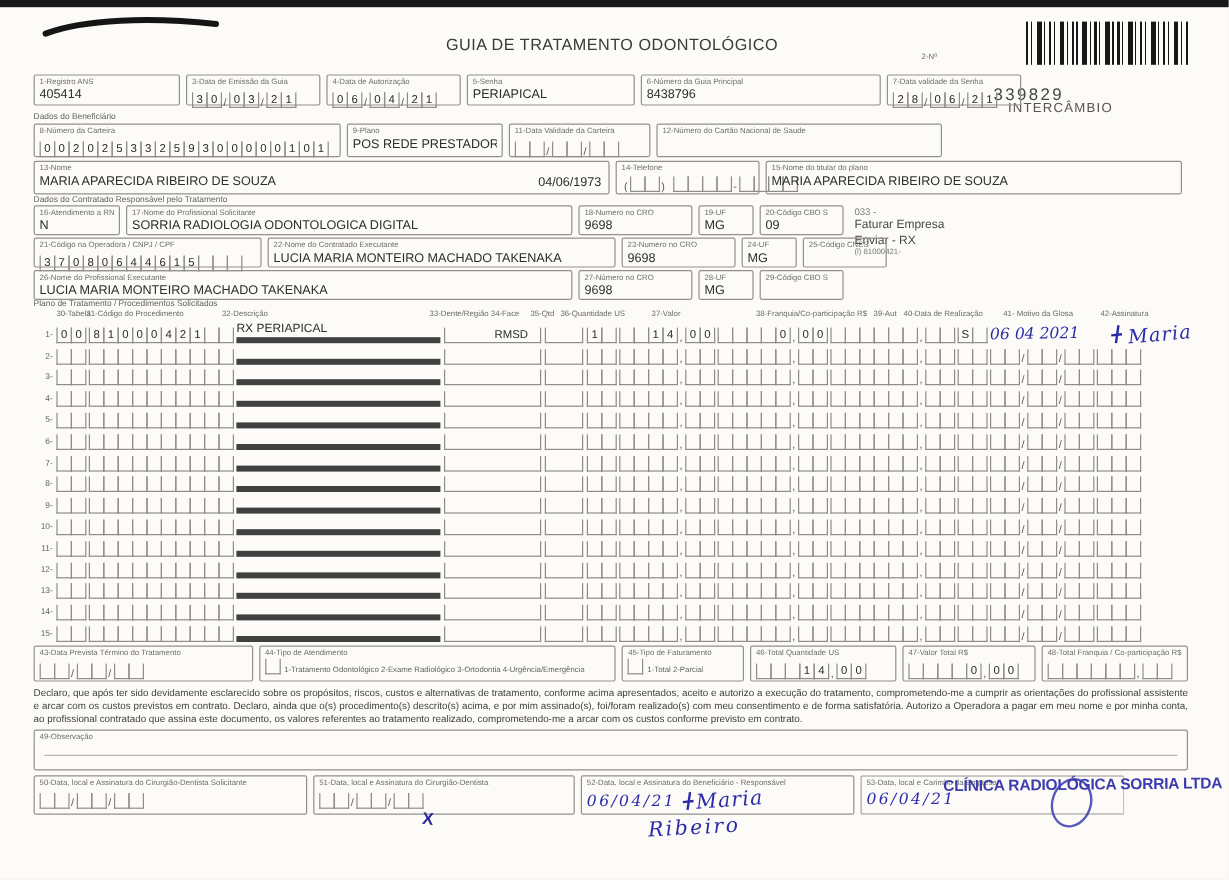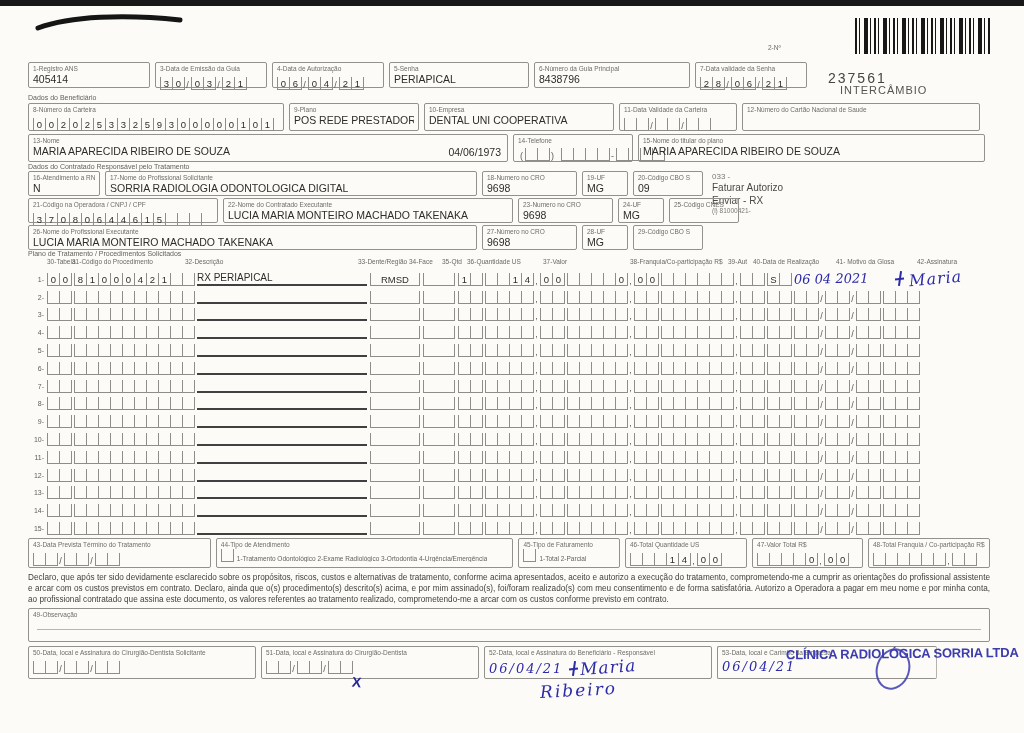--- a/index.html
+++ b/index.html
@@ -33,24 +33,24 @@
     border-left:1px solid #8f8d87;border-right:1px solid #8f8d87;border-bottom:1px solid #8f8d87;margin-right:-1px;}
   .comb .sep{min-width:7px;height:12px;line-height:14px;font-size:9px;text-align:center;color:#5b5a55;}
   .comb .sep.gap{min-width:5px;}
 
   
   .thead{display:flex;gap:3px;font-size:6.5px;color:#6a6963;}
   .thead span{flex:none;white-space:nowrap;overflow:visible;}
   .trow{display:flex;gap:3px;align-items:flex-end;height:17.8px;}
   .trow > *{flex:none;}
   .rown{width:16px;font-size:7px;color:#5f5e58;text-align:right;line-height:12px;}
-  .desc{width:170px;border-bottom:2px solid #404040;font-size:10px;line-height:12px;color:#2d2d2a;white-space:nowrap;overflow:hidden;}
+  .desc{width:170px;border-bottom:5px solid #404040;font-size:10px;line-height:12px;color:#2d2d2a;white-space:nowrap;overflow:hidden;}
   .wbox{display:inline-block;height:12px;line-height:13px;font-size:9.5px;text-align:center;color:#2d2d2a;
     border-left:1px solid #8f8d87;border-right:1px solid #8f8d87;border-bottom:1px solid #8f8d87;}
-  .w48{width:48px;}.w30{width:30px;}
+  .w48{width:48px;padding-left:31px;}.w30{width:30px;}
 
   
   .hand{font-family:"DejaVu Serif",serif;font-style:italic;color:#2b2ba8;}
   .rowhand{font-size:13px;width:92px;transform:rotate(-1deg);line-height:14px;}
   .rowsig{font-size:16px;transform:rotate(-5deg);line-height:15px;letter-spacing:1px;}
   .sigbig{font-size:17px;letter-spacing:1px;transform:rotate(-4deg);display:inline-block;}
   .handdate{font-size:13px;letter-spacing:2px;}
   .flourish{position:relative;display:inline-block;width:9px;height:15px;margin:0 2px 0 6px;vertical-align:-3px;}
   .flourish::before{content:"";position:absolute;left:4px;top:0;width:2px;height:15px;background:#2b2ba8;transform:rotate(8deg);}
   .flourish::after{content:"";position:absolute;left:0;top:7px;width:9px;height:2px;background:#2b2ba8;transform:rotate(-6deg);}
@@ -69,23 +69,24 @@
 </style>
 </head>
 <body>
 
 <div class="paper">
   <div class="scan-edge"></div>
 
   <svg class="marker" width="160" height="26" viewBox="0 0 160 26">
     <path d="M8 20 C 40 8, 95 6, 150 12" stroke="#151515" stroke-width="5" fill="none" stroke-linecap="round"></path>
   </svg>
+  <div class="title">GUIA DE TRATAMENTO ODONTOLÓGICO</div>
   <div class="bc-label">2-Nº</div>
   <div class="barcode"></div>
-  <div class="bc-num">237561</div>
+  <div class="bc-num">339829</div>
   <div class="bc-cap">INTERCÂMBIO</div>
 
   <div class="abs frow" style="top:62px;">
     <div class="box" style="width:122px;height:26px;">
       <span class="lbl">1-Registro ANS</span>
       <span class="val">405414</span>
     </div>
     <div class="box" style="width:112px;height:26px;">
       <span class="lbl">3-Data de Emissão da Guia</span>
       <span class="comb">
@@ -109,21 +110,21 @@
           <span class="cell">4</span>
           <span class="sep">/</span>
           <span class="cell">2</span>
           <span class="cell">1</span>
         </span>
     </div>
     <div class="box" style="width:140px;height:26px;">
       <span class="lbl">5-Senha</span>
       <span class="val">PERIAPICAL</span>
     </div>
-    <div class="box" style="width:156px;height:26px;">
+    <div class="box" style="width:200px;height:26px;">
       <span class="lbl">6-Número da Guia Principal</span>
       <span class="val">8438796</span>
     </div>
     <div class="box" style="width:112px;height:26px;">
       <span class="lbl">7-Data validade da Senha</span>
       <span class="comb">
           <span class="cell">2</span>
           <span class="cell">8</span>
           <span class="sep">/</span>
           <span class="cell">0</span>
@@ -160,24 +161,20 @@
           <span class="cell">0</span>
           <span class="cell">1</span>
           <span class="cell">0</span>
           <span class="cell">1</span>
         </span>
     </div>
     <div class="box" style="width:130px;height:28px;">
       <span class="lbl">9-Plano</span>
       <span class="val">POS REDE PRESTADORA</span>
     </div>
-    <div class="box" style="width:190px;height:28px;">
-      <span class="lbl">10-Empresa</span>
-      <span class="val">DENTAL UNI  COOPERATIVA</span>
-    </div>
     <div class="box" style="width:118px;height:28px;">
       <span class="lbl">11-Data Validade da Carteira</span>
       <span class="comb">
           <span class="cell">&nbsp;</span>
           <span class="cell">&nbsp;</span>
           <span class="sep">/</span>
           <span class="cell">&nbsp;</span>
           <span class="cell">&nbsp;</span>
           <span class="sep">/</span>
           <span class="cell">&nbsp;</span>
@@ -241,21 +238,21 @@
       <span class="val">MG</span>
     </div>
     <div class="box" style="width:70px;height:25px;">
       <span class="lbl">20-Código CBO S</span>
       <span class="val">09</span>
     </div>
   </div>
 
   <div class="note">
     <div class="n1">033 -</div>
-    <div class="n2">Faturar Autorizo</div>
+    <div class="n2">Faturar Empresa</div>
     <div class="n3">Enviar - RX</div>
     <div class="n4">(l) 81000421-</div>
   </div>
 
   <div class="abs frow" style="top:198px;">
     <div class="box" style="width:190px;height:25px;">
       <span class="lbl">21-Código na Operadora / CNPJ / CPF</span>
       <span class="comb">
           <span class="cell">3</span>
           <span class="cell">7</span>

